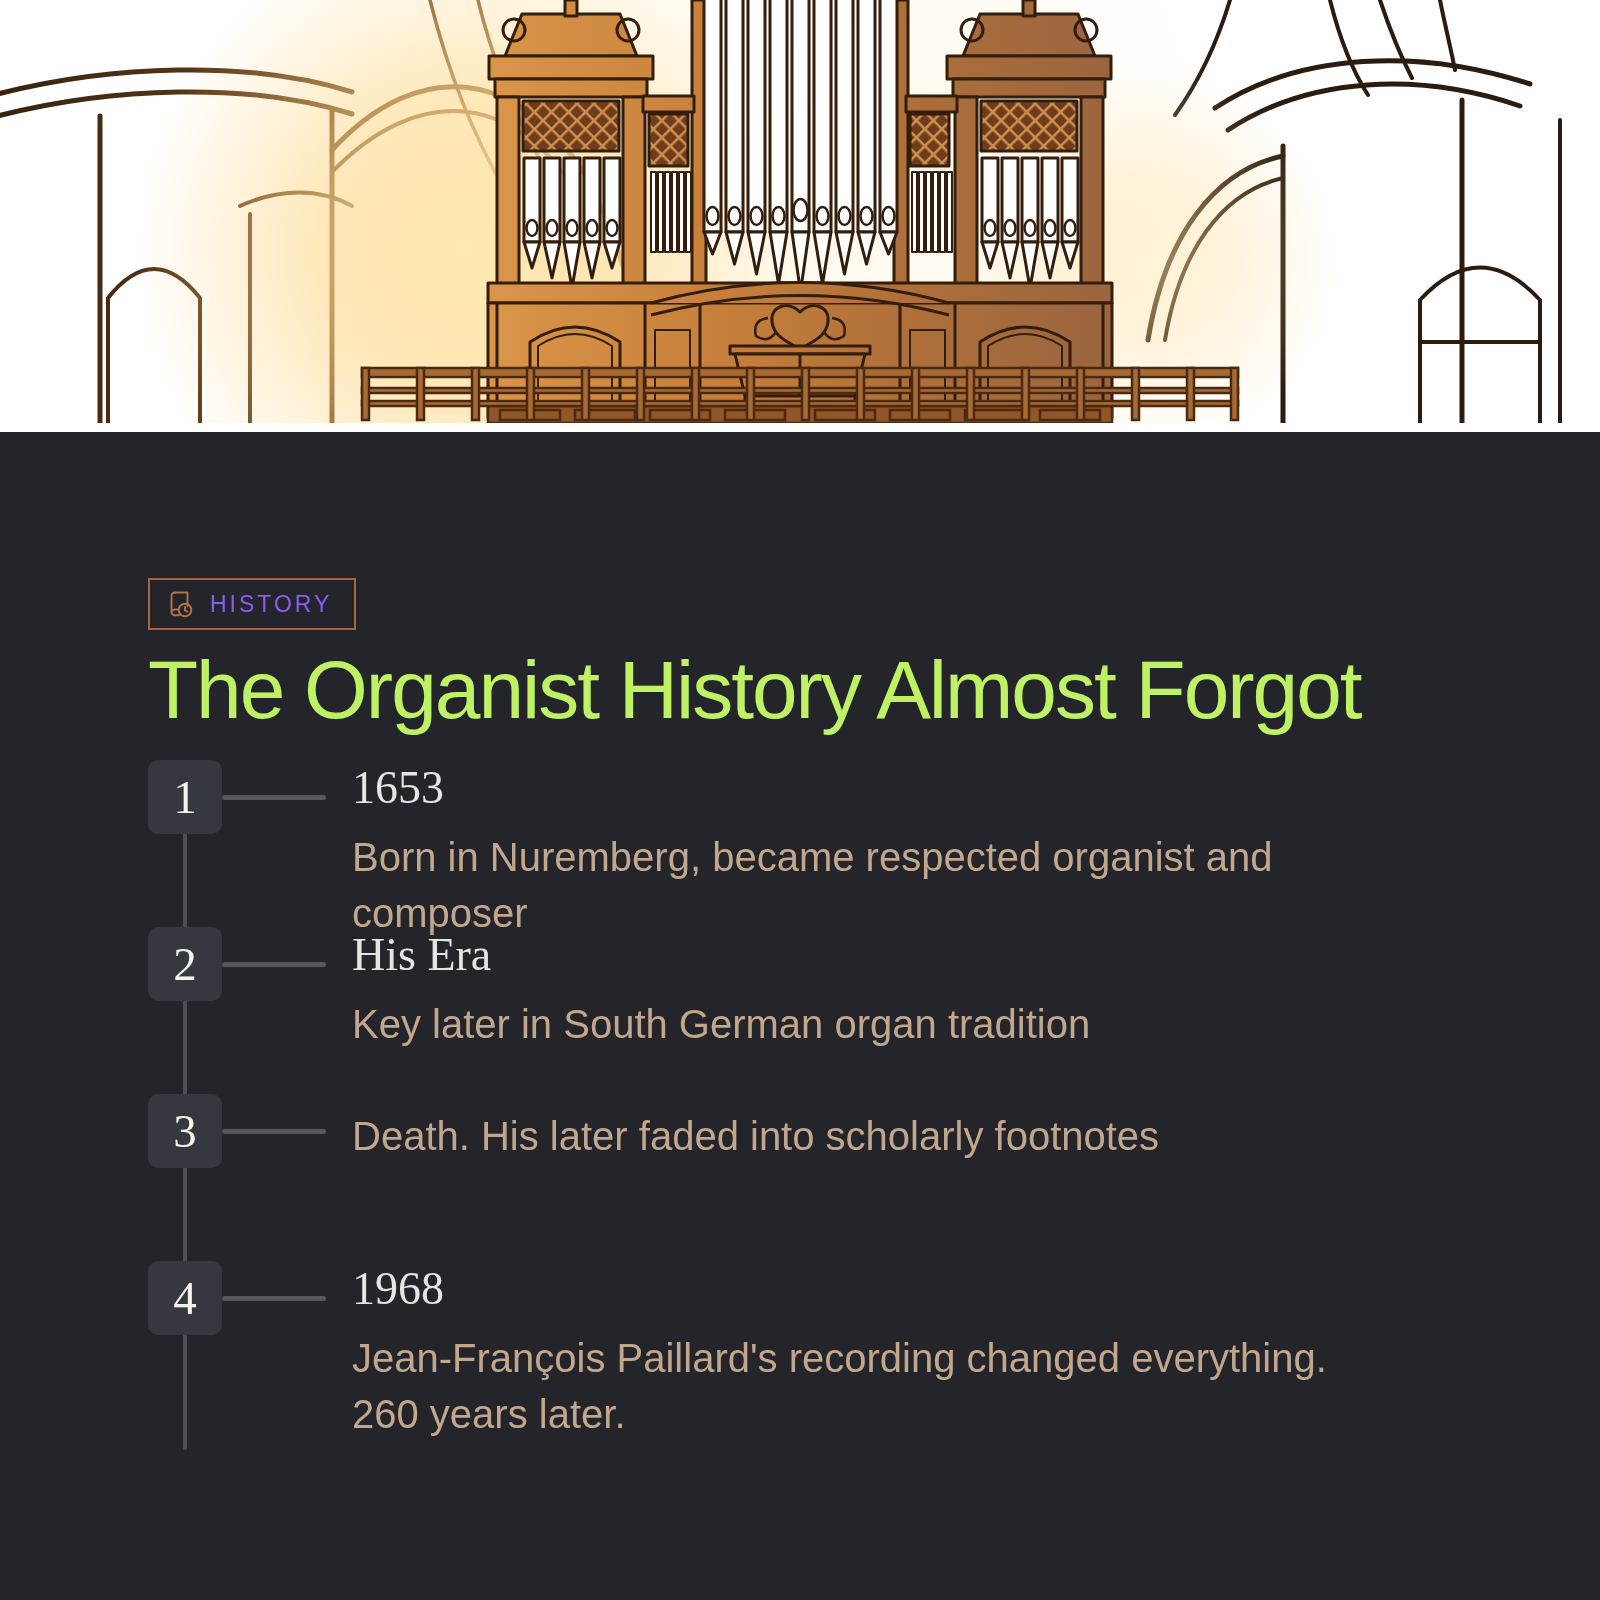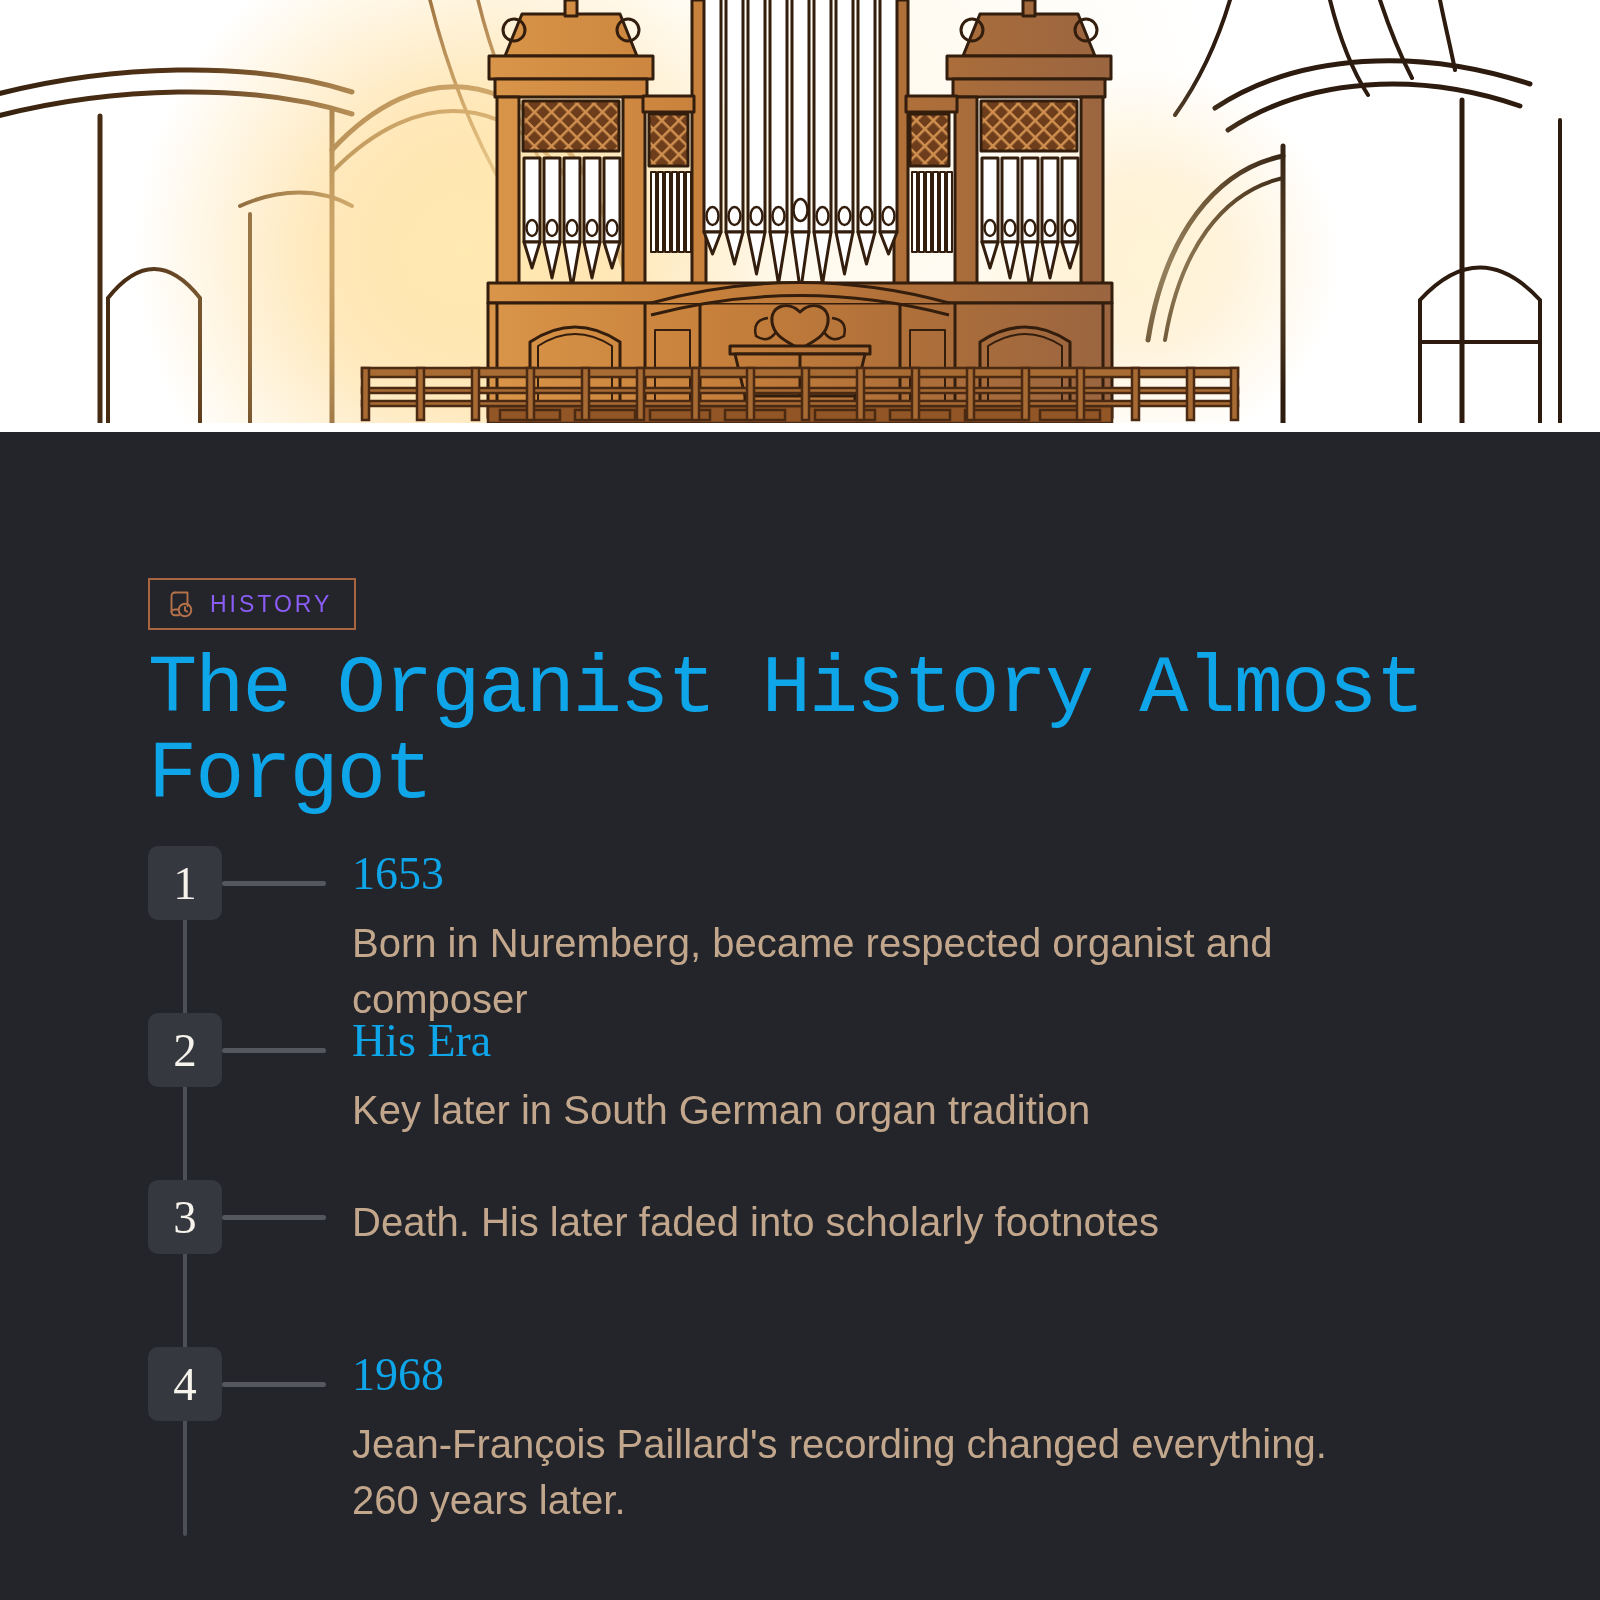--- a/index.html
+++ b/index.html
@@ -27,26 +27,26 @@
     display:inline-flex; align-items:center; gap:14px;
     border:2px solid #a8653f; border-radius:0;
     padding:9px 22px 9px 16px;
     color:#8b5cf6;
     font-size:23px; letter-spacing:3px; font-weight:400;
   }
   .badge svg { display:block; }
 
   h1.title {
     margin-top:17px;
-    font-family:Liberation Mono, monospace;
+    font-family:Liberation Sans, sans-serif;
     font-weight:400;
     font-size:82px;
     letter-spacing:-2px;
     line-height:1.05;
-    color:#0ea5e9;
+    color:#bef264;
   }
 
   .timeline { position:relative; margin-top:27px; }
   .tl-line {
     position:absolute; left:35px; top:30px;
     width:4px; height:660px;
     background:#4c4f55; border-radius:2px;
   }
   .tl-item { display:flex; align-items:flex-start; height:167px; position:relative; }
   .tl-item:last-child { height:auto; }
@@ -64,21 +64,21 @@
     flex:none;
     width:104px; height:5px; border-radius:3px;
     background:#54575d;
     margin-top:35px;
   }
   .tl-body { margin-left:26px; max-width:1020px; }
   .tl-heading {
     font-family:"Liberation Serif", serif;
     font-weight:400;
     font-size:46px; line-height:1.15;
-    color:#0ea5e9;
+    color:#e5e5e5;
     margin-top:2px;
   }
   .tl-desc {
     margin-top:14px;
     font-size:40px; line-height:1.4;
     color:#c3a78d;
   }
 </style>
 </head>
 <body>

